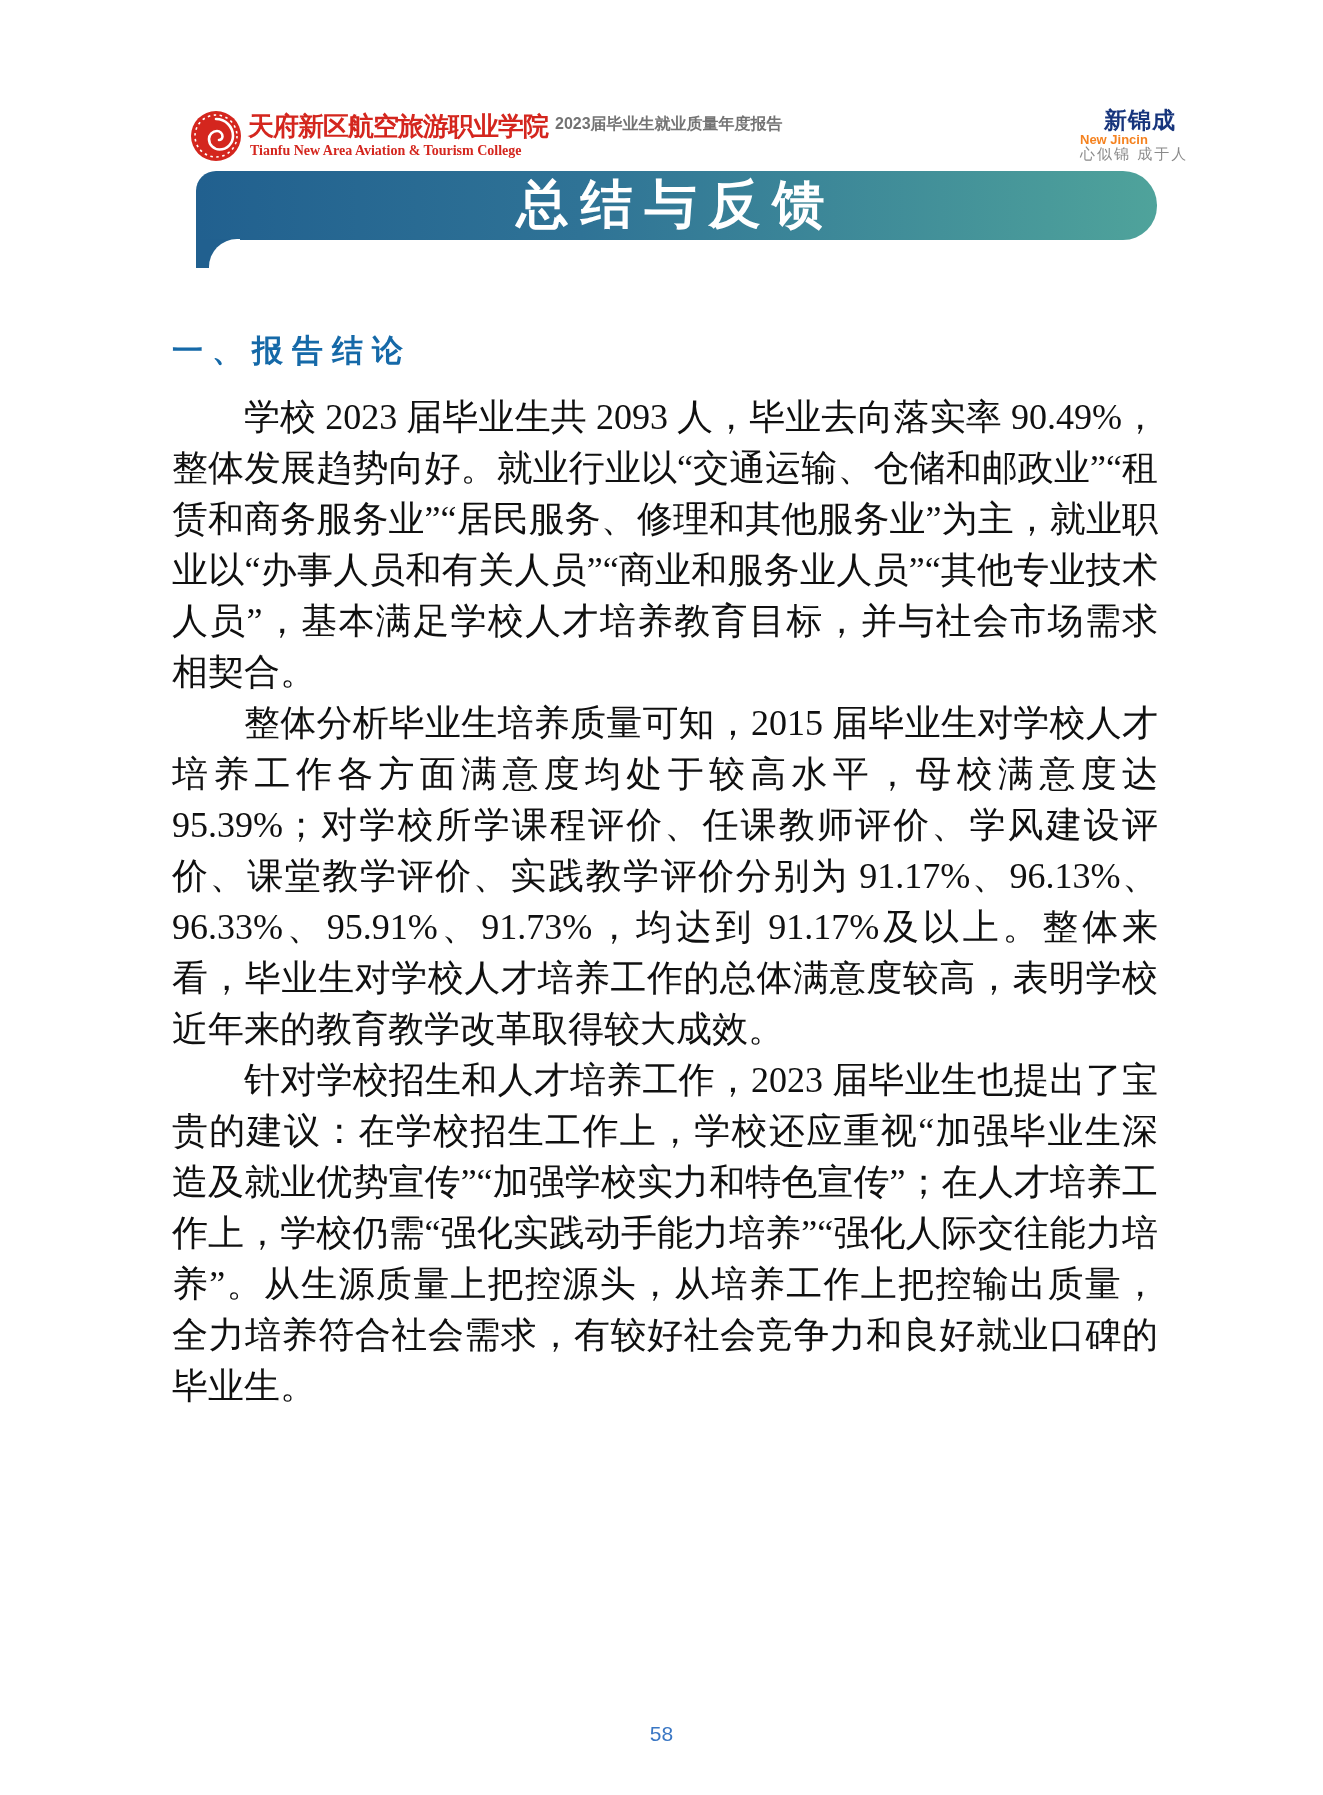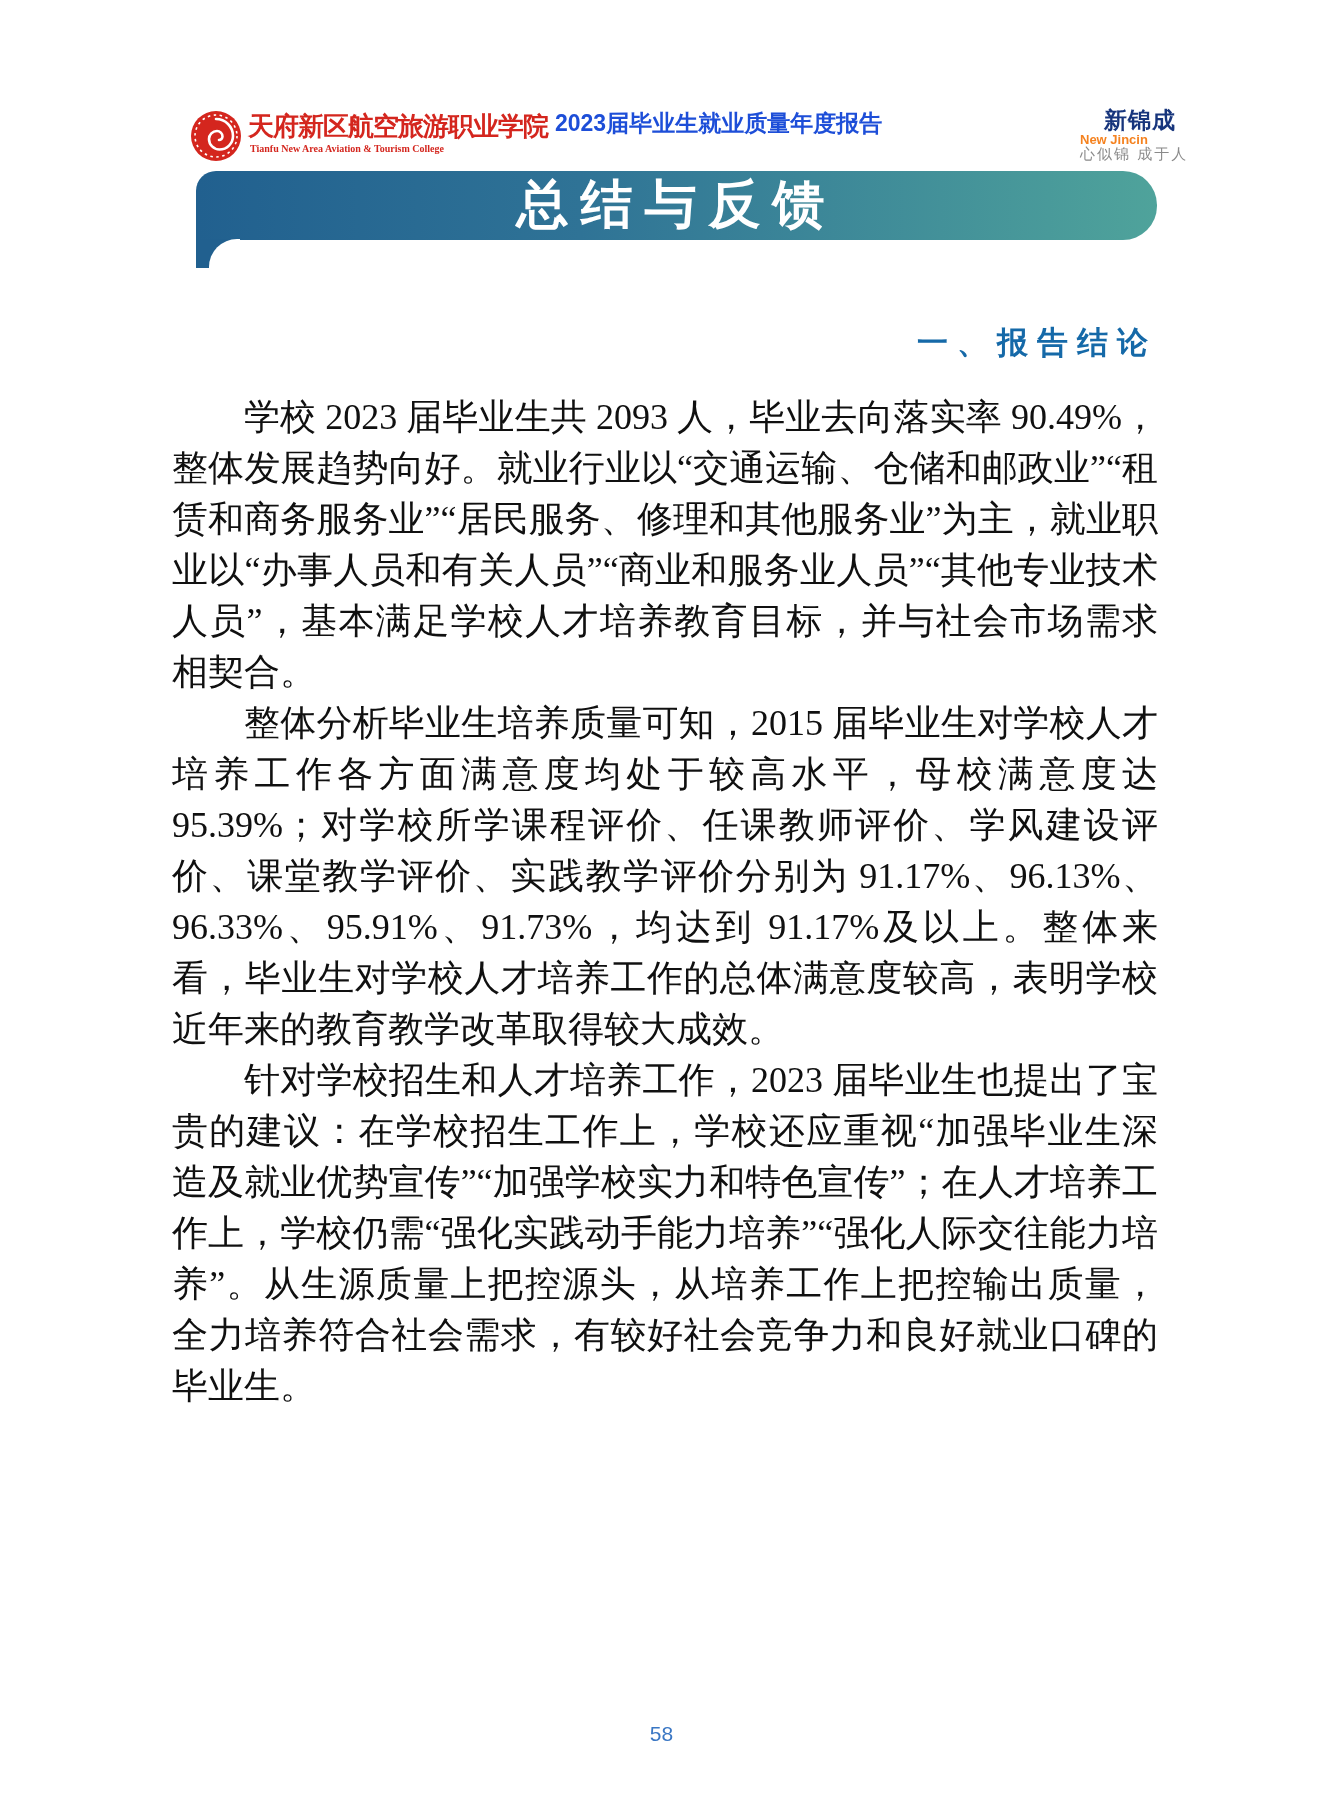--- a/index.html
+++ b/index.html
@@ -16,27 +16,27 @@
     position:absolute;left:191px;top:111px;width:50px;height:50px;
   }
   .college-zh{
     position:absolute;left:248px;top:109px;width:270px;
     font-size:26px;font-weight:bold;color:#d4261e;
     font-family:"Liberation Serif","DejaVu Serif",serif;
     letter-spacing:-1px;white-space:nowrap;
   }
   .college-en{
     position:absolute;left:250px;top:143px;width:300px;
-    font-size:10px;font-weight:bold;color:#d4261e;
+    font-size:14px;font-weight:bold;color:#d4261e;
     font-family:"Liberation Serif","DejaVu Serif",serif;
     white-space:nowrap;
   }
   .report-title{
-    position:absolute;left:555px;top:108px;
-    font-size:23px;font-weight:bold;color:#1d4ed8;
+    position:absolute;left:555px;top:114px;
+    font-size:16px;font-weight:bold;color:#737373;
     font-family:"Liberation Sans","DejaVu Sans",sans-serif;
     white-space:nowrap;
   }
   .brand{
     position:absolute;left:1080px;top:108px;width:120px;
     text-align:left;
     font-family:"Liberation Sans","DejaVu Sans",sans-serif;
   }
   .brand-zh{
     font-size:23px;font-weight:900;color:#17357c;
@@ -65,22 +65,22 @@
     position:absolute;left:196px;top:239px;width:44px;height:29px;
     background:#21608f;overflow:hidden;
   }
   .banner-tail::after{
     content:"";position:absolute;left:13px;top:0;width:31px;height:29px;
     background:#ffffff;border-top-left-radius:28px;
   }
 
   
   .section-heading{
-    position:absolute;left:172px;top:322px;width:985px;margin:0;
-    text-align:right;
+    position:absolute;left:172px;top:330px;width:985px;margin:0;
+    text-align:left;
     font-size:31px;font-weight:bold;color:#1569a8;letter-spacing:9px;
     font-family:"Liberation Sans","DejaVu Sans",sans-serif;
   }
 
   .content{
     position:absolute;left:172px;top:392px;width:986px;
     font-size:36px;line-height:51px;color:#101010;
     text-align:justify;
   }
   .content p{margin:0;text-indent:2em;}

